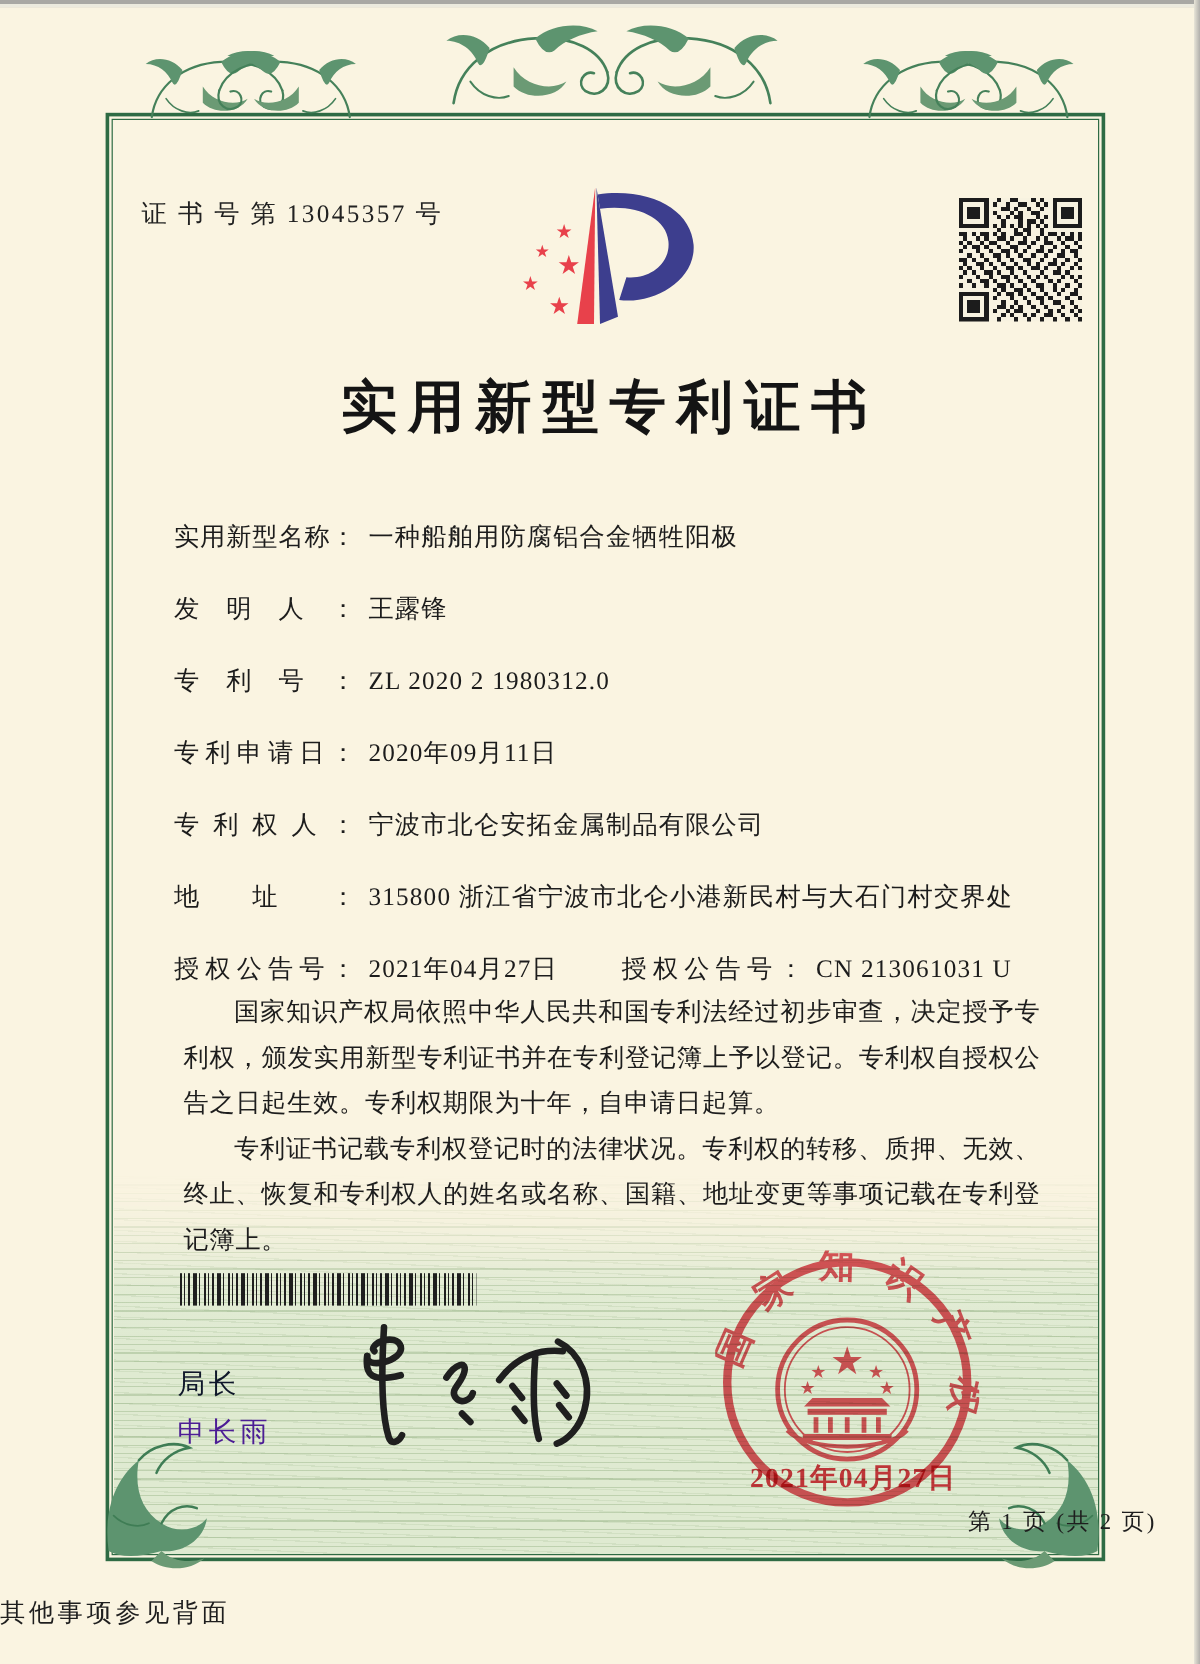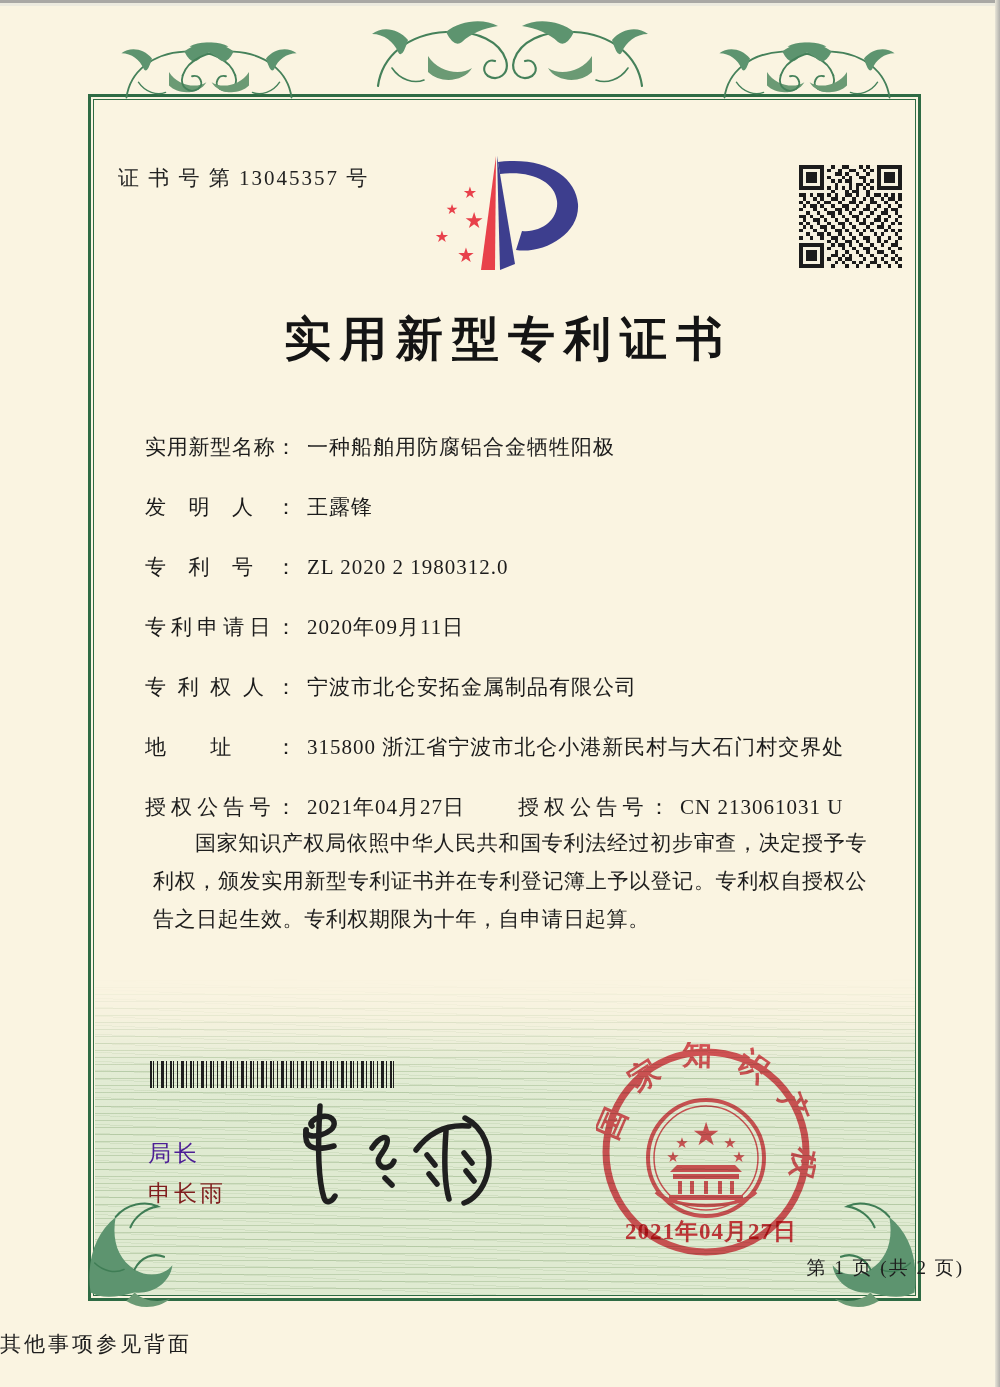--- a/index.html
+++ b/index.html
@@ -62,23 +62,23 @@
   .paras p{margin:0;text-indent:2em;}
   .barcode{
     position:absolute;left:150px;top:1061px;width:247px;height:27px;
     background:repeating-linear-gradient(90deg,
       #1e1e1e 0 2px, rgba(0,0,0,0) 2px 3px,
       #1e1e1e 3px 4px, rgba(0,0,0,0) 4px 7px,
       #1e1e1e 7px 8px, rgba(0,0,0,0) 8px 11px,
       #1e1e1e 11px 14px, rgba(0,0,0,0) 14px 16px,
       #1e1e1e 16px 17px, rgba(0,0,0,0) 17px 20px);
   }
-  .signer-title{position:absolute;left:148px;top:1138px;font-size:23px;letter-spacing:3px;color:#4c1d95;
+  .signer-title{position:absolute;left:148px;top:1138px;font-size:23px;letter-spacing:3px;color:#0f172a;
     font-family:"Liberation Sans","DejaVu Sans",sans-serif;}
-  .signer-name{position:absolute;left:148px;top:1178px;font-size:23px;letter-spacing:3px;color:#7f1d1d;
+  .signer-name{position:absolute;left:148px;top:1178px;font-size:23px;letter-spacing:3px;color:#4c1d95;
     font-family:"Liberation Sans","DejaVu Sans",sans-serif;}
   .sig-box{position:absolute;left:268px;top:1096px;width:260px;height:124px;}
   .seal-box{position:absolute;left:596px;top:1042px;width:220px;height:220px;mix-blend-mode:multiply;}
   .seal-date{
     position:absolute;left:606px;top:1216px;width:210px;text-align:center;
     font-size:23px;font-weight:700;color:#d93a44;letter-spacing:1px;mix-blend-mode:multiply;
   }
   .page-info{
     position:absolute;left:0;top:1255px;width:964px;text-align:right;
     font-size:19px;letter-spacing:2px;color:#1e1e1e;
@@ -204,20 +204,21 @@
   <div class="frow">
     <span class="flabel">地址：</span><span class="fvalue">315800 浙江省宁波市北仑小港新民村与大石门村交界处</span>
   </div>
   <div class="frow">
     <span class="fpair1"><span class="flabel">授权公告号：</span><span class="fvalue">2021年04月27日</span></span><span><span class="flabel">授权公告号：</span><span class="fvalue">CN 213061031 U</span></span>
   </div>
 </div>
 
 <div class="paras">
   <p>国家知识产权局依照中华人民共和国专利法经过初步审查，决定授予专利权，颁发实用新型专利证书并在专利登记簿上予以登记。专利权自授权公告之日起生效。专利权期限为十年，自申请日起算。</p>
+  <p>专利证书记载专利权登记时的法律状况。专利权的转移、质押、无效、终止、恢复和专利权人的姓名或名称、国籍、地址变更等事项记载在专利登记簿上。</p>
 </div>
 
 <div class="barcode"></div>
 
 <div class="signer-title">局长</div>
 <div class="signer-name">申长雨</div>
 
 <svg class="sig-box" viewBox="0 0 260 120">
   <g fill="none" stroke="#1f1f1f" stroke-width="5.5" stroke-linecap="round" stroke-linejoin="round">
     <path d="M44,28 C38,22 62,12 66,24 C69,36 36,44 38,32"></path>

